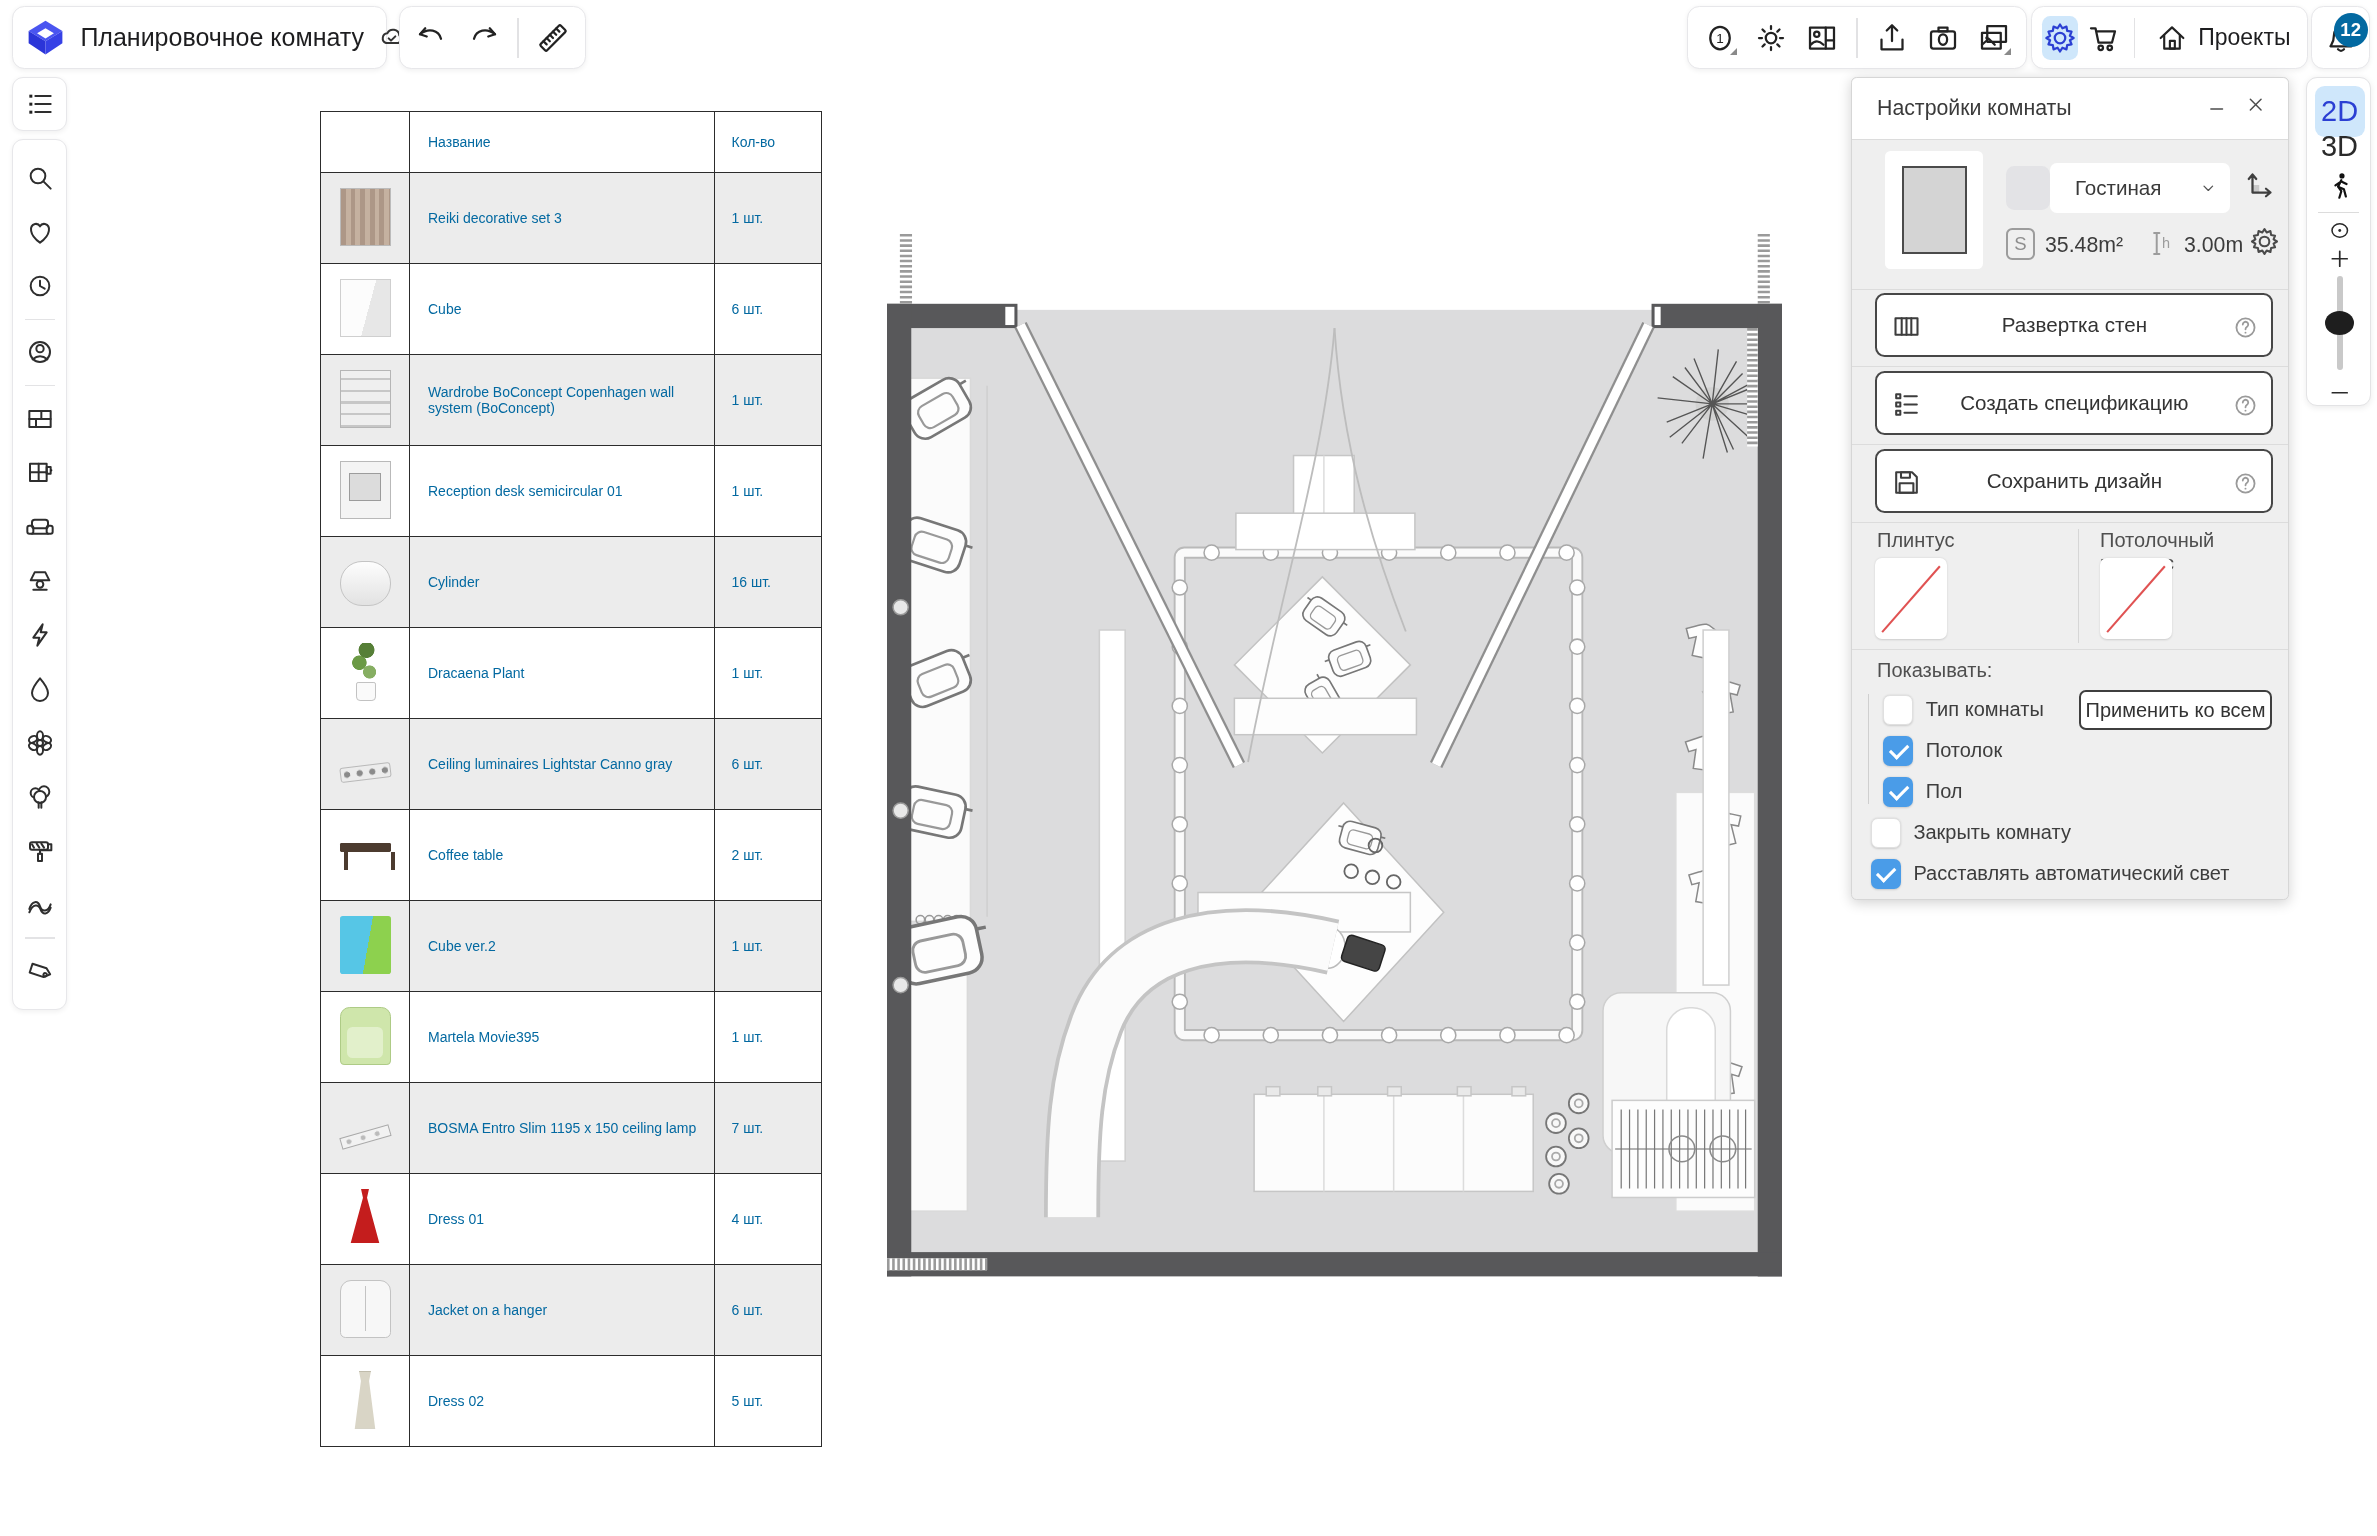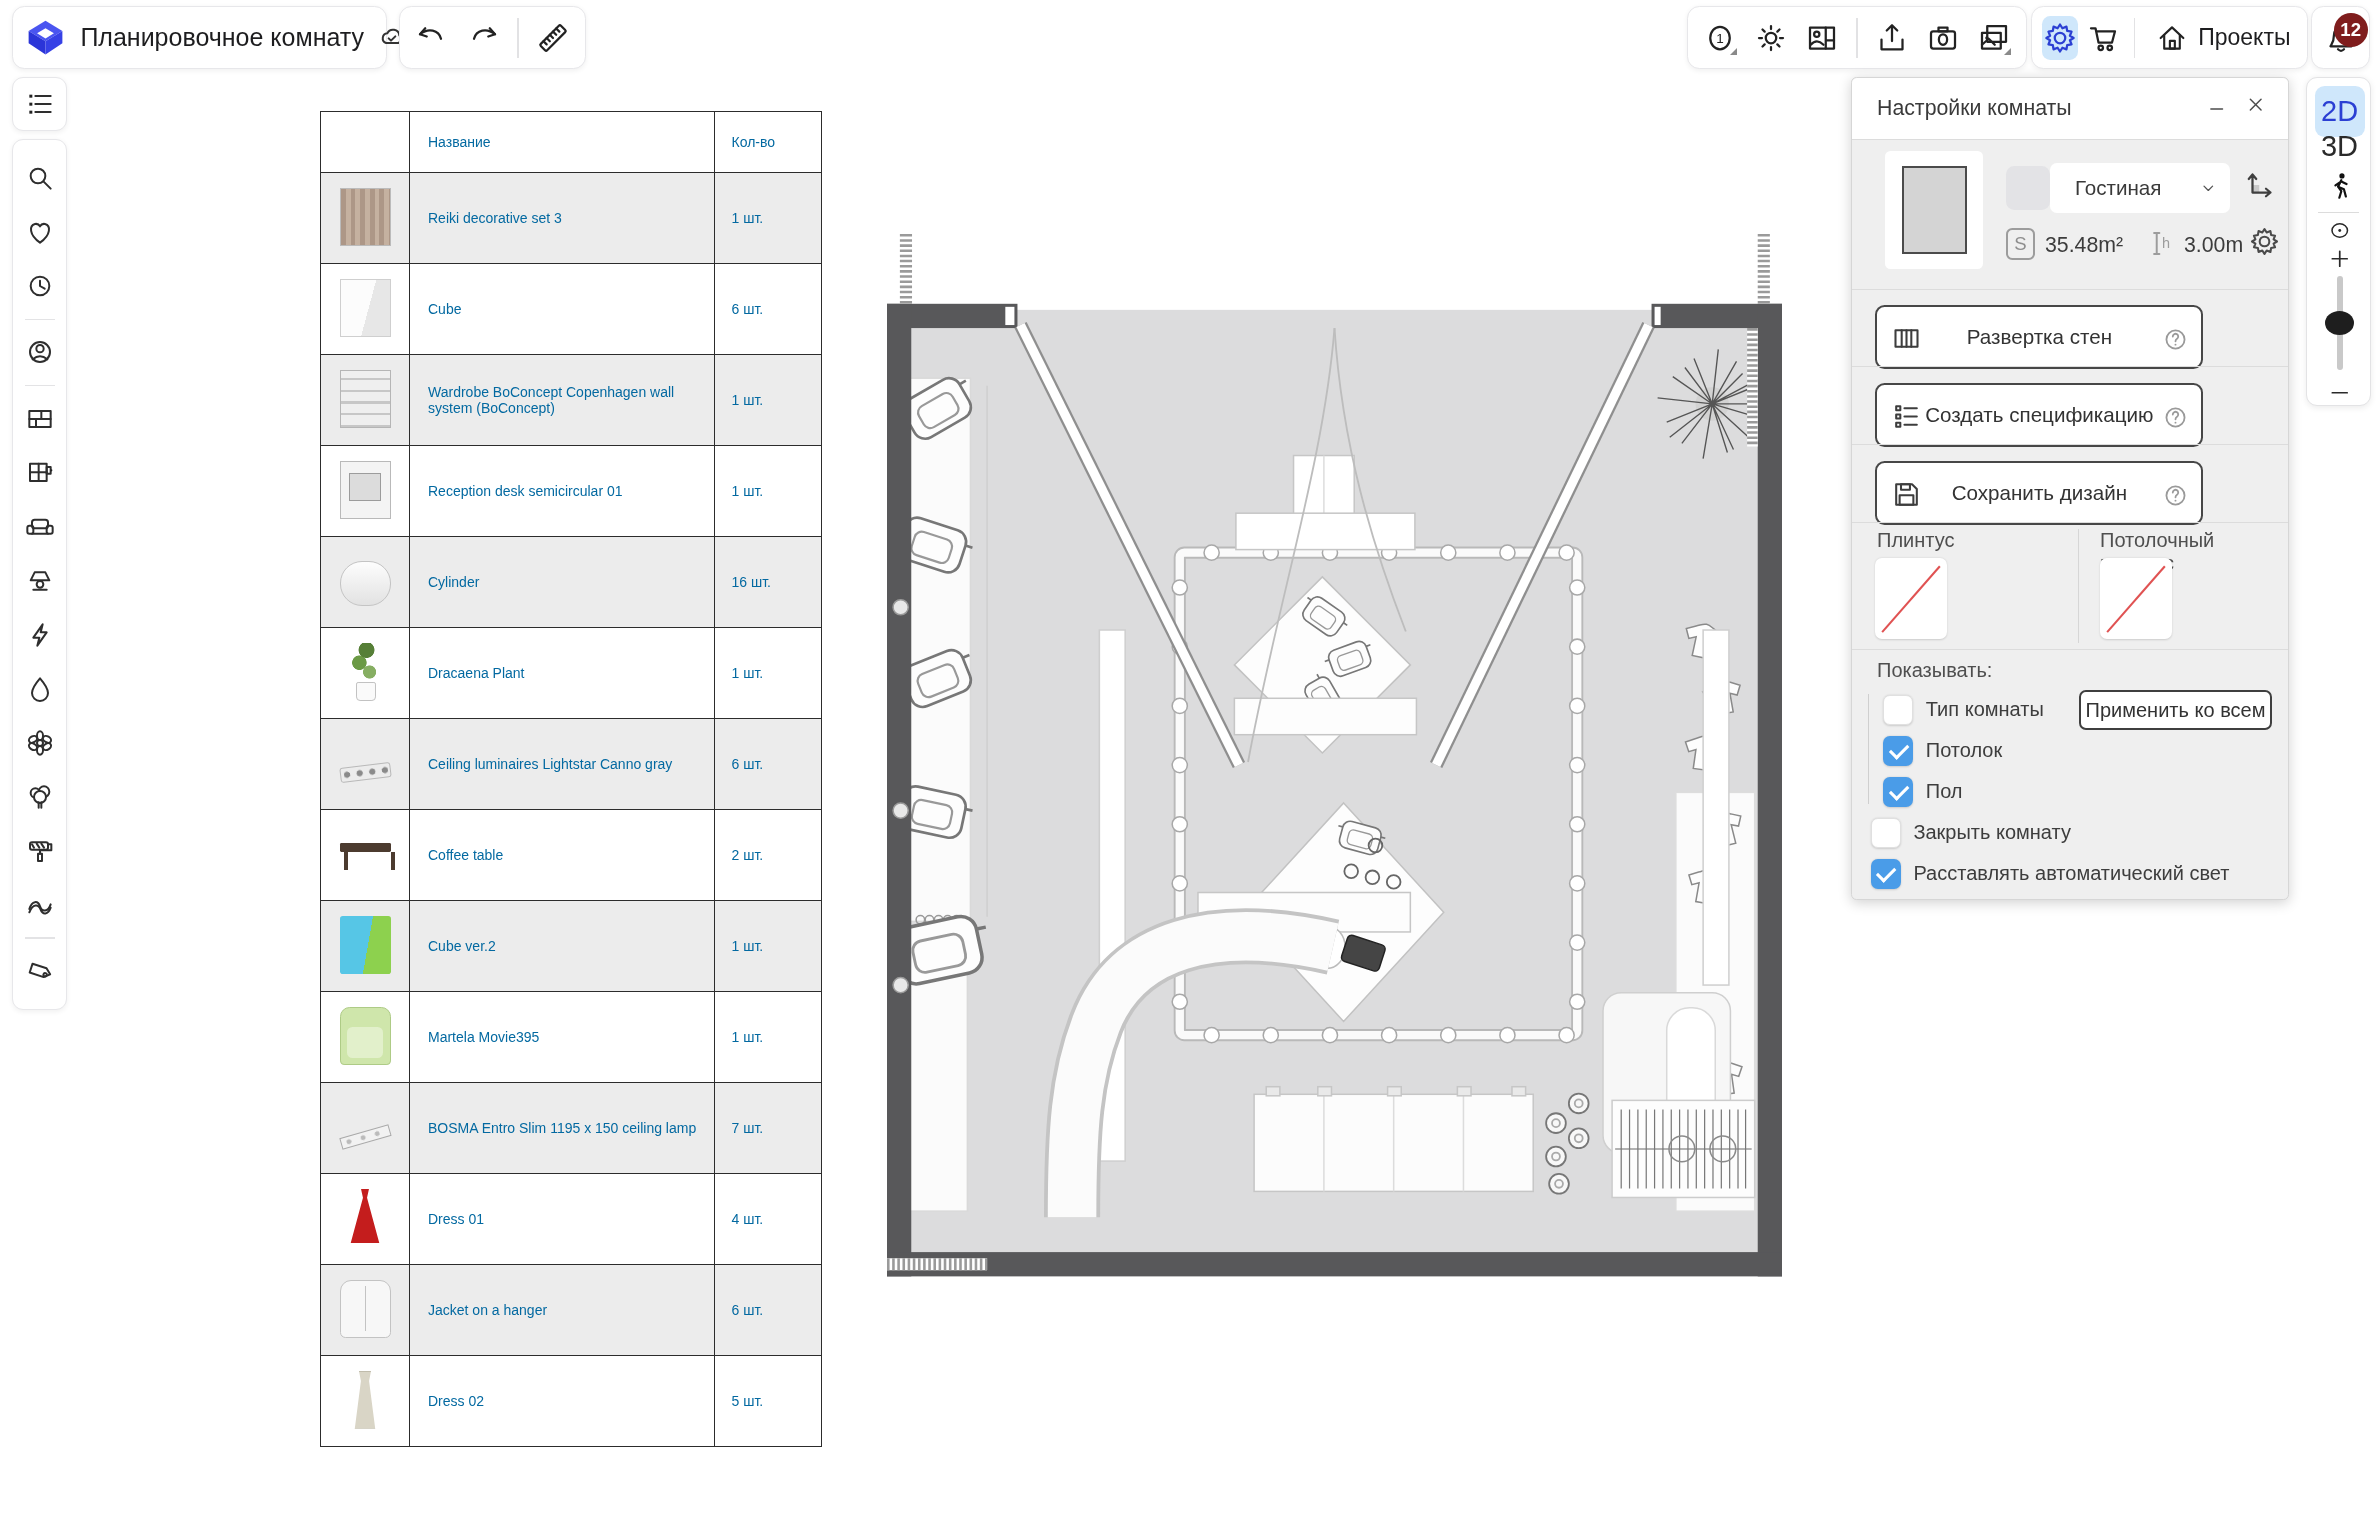--- a/index.html
+++ b/index.html
@@ -27,21 +27,21 @@
           border-left:7.6px solid transparent; border-bottom:7.6px solid #8a8a8a; }
   .vdiv { width:1.4px; height:40px; background:#e2e2e4; margin:0 5.5px; }
   .app-logo { width:45px; height:45px; flex:0 0 45px; }
   .app-title { font-size:25px; color:#1d1d1f; white-space:nowrap; }
   .cloud { margin-left:auto; }
   .cloud svg { width:32px; height:32px; stroke:#333; }
   .proj { display:flex; align-items:center; gap:9.6px; padding:0 6.9px; background:none; border:none; cursor:pointer; }
   .proj svg { width:34px; height:34px; }
   .proj span { font-size:23px; color:#1d1d1f; }
   .badge { position:absolute; top:-2.8px; right:-8.3px; width:34px; height:34px; border-radius:50%;
-           background:#7f1d1d; color:#fff; font-size:18.6px; font-weight:bold;
+           background:#0369a1; color:#fff; font-size:18.6px; font-weight:bold;
            display:flex; align-items:center; justify-content:center; }
 
   
   .sbox { position:absolute; left:12.4px; width:55px; background:#fff; border:1.4px solid #e7e7ea;
           border-radius:11px; box-shadow:0 1.4px 5.5px rgba(0,0,0,.06); display:flex; flex-direction:column; align-items:center; }
   .sbox-a { top:77px; height:54px; justify-content:center; }
   .sbox-b { top:139px; padding:11px 0; }
   .sbtn { width:52px; height:54px; background:none; border:none; display:flex; align-items:center; justify-content:center; cursor:pointer; }
   .sbtn svg { width:32px; height:32px; stroke:#2e2e2e; }
   .sdiv { width:30px; height:1.4px; background:#e3e3e5; margin:5.5px 0; }
@@ -121,22 +121,22 @@
   .dim-btn svg { width:36px; height:36px; stroke:#3f3f3f; }
   .s-badge { position:absolute; left:154px; top:150px; width:29px; height:32px; border:2.1px solid #9c9c9c; border-radius:6.2px;
            color:#8e8e8e; font-size:18.6px; display:flex; align-items:center; justify-content:center; }
   .meas { position:absolute; font-size:21.3px; color:#3c3c3c; top:155px; }
   .area-text { left:193px; } .h-text { left:332px; }
   .h-icon { position:absolute; left:294px; top:149px; width:32px; height:33px; }
   .h-icon svg { width:32px; height:33px; stroke:#9c9c9c; }
   .room-gear { position:absolute; left:395px; top:147px; width:34px; height:34px; background:none; border:none; cursor:pointer; }
   .room-gear svg { width:33px; height:33px; stroke:#4a4a4a; }
 
-  .pbtn { position:absolute; left:23.4px; width:328px; height:64px; background:#fff; border:2.1px solid #474747;
-          border-radius:9.6px; cursor:pointer; font-family:inherit; font-size:20.6px; color:#333;margin-top:12px; }
+  .pbtn { position:absolute; left:23.4px; width:398px; height:64px; background:#fff; border:2.1px solid #474747;
+          border-radius:9.6px; cursor:pointer; font-family:inherit; font-size:20.6px; color:#333; }
   .pbtn .bic { position:absolute; left:12.4px; top:15px; width:33px; height:33px; stroke:#3d3d3d; }
   .pbtn .qic { position:absolute; right:11px; top:18px; width:29px; height:29px; stroke:#9a9a9a; }
   .b1 { top:215px; } .b2 { top:293px; } .b3 { top:371px; }
 
   .plinth-label { position:absolute; top:451px; font-size:20px; color:#4f4f4f; }
   .pl1 { left:25px; } .pl2 { left:248px; }
   .plinth-swatch { position:absolute; top:480px; width:72px; height:81px; background:#fff; border-radius:6.9px;
           box-shadow:0 0.7px 2.1px rgba(0,0,0,.15); cursor:pointer; }
   .ps1 { left:23.4px; } .ps2 { left:248px; }
   .plinth-swatch svg { width:100%; height:100%; }

